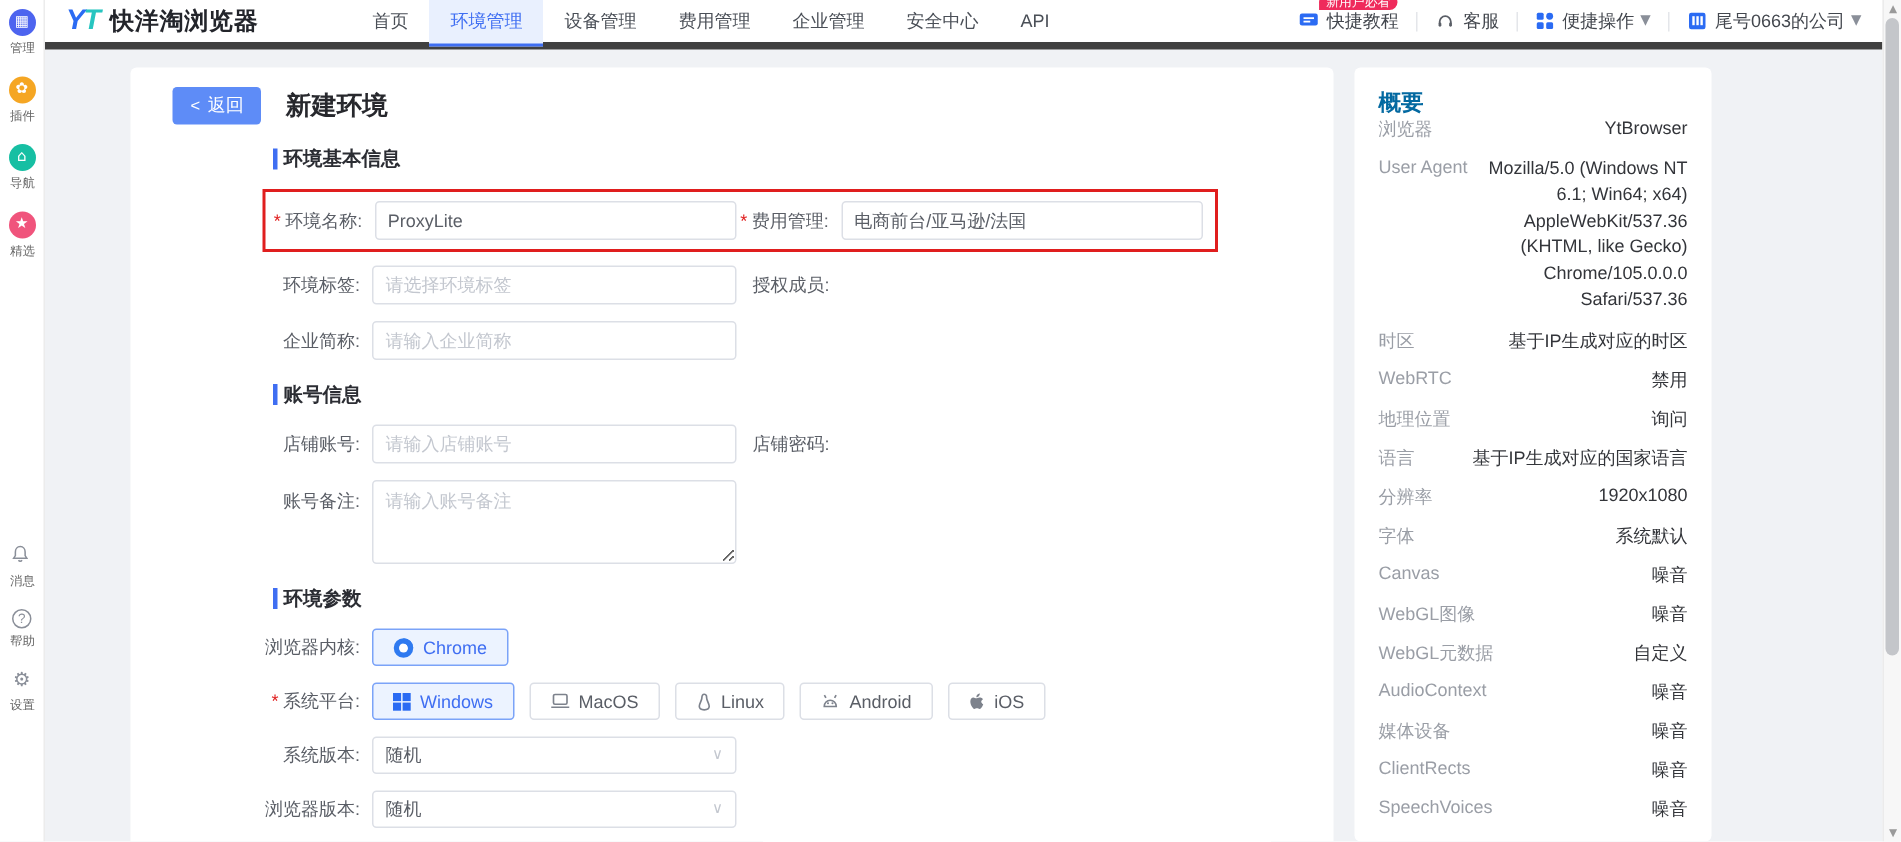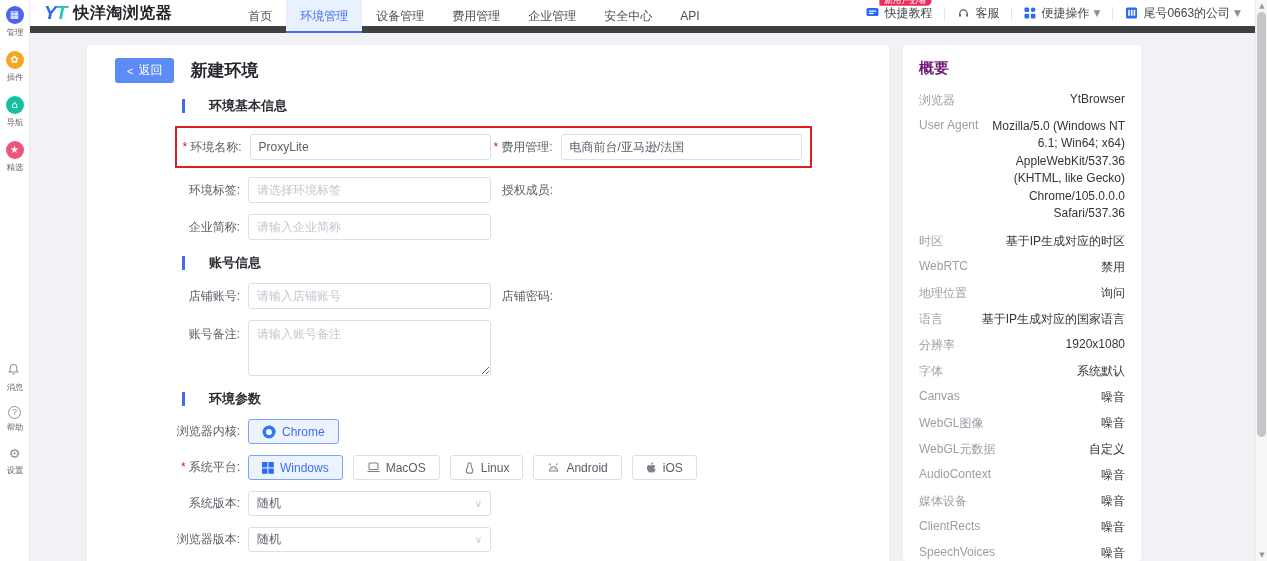--- a/index.html
+++ b/index.html
@@ -10,21 +10,21 @@
   .rail { position:absolute; left:0; top:0; width:30px; height:561px; background:#fff; border-right:1px solid #ececec; display:flex; flex-direction:column; align-items:center; padding-top:6px; z-index:6; }
   .rail-item { display:flex; flex-direction:column; align-items:center; margin-bottom:12px; cursor:pointer; }
   .rail-circle { width:18px; height:18px; border-radius:50%; color:#fff; font-size:10px; line-height:18px; text-align:center; font-family:"DejaVu Sans", sans-serif; }
   .rc-manage { background:#4d64ef; } .rc-plugin { background:#f5a623; } .rc-nav { background:#17bfa3; } .rc-pick { background:#f0547c; }
   .rail-label { font-size:9px; color:#666; margin-top:2px; transform:scale(.92); white-space:nowrap; }
   .rail-bottom { margin-top:auto; margin-bottom:72px; display:flex; flex-direction:column; align-items:center; }
   .rail-gicon { width:16px; height:16px; color:#8a8f99; font-size:13px; line-height:16px; text-align:center; font-family:"DejaVu Sans", sans-serif; }
   .q-circle { width:13px; height:13px; border:1px solid #8a8f99; border-radius:50%; font-size:9px; line-height:11px; text-align:center; color:#8a8f99; }
 
   
-  .topbar { position:absolute; left:30px; top:0; width:1225px; height:33px; background:#fff; border-bottom:7px solid #404040; display:flex; padding:0 14px; z-index:5; }
+  .topbar { position:absolute; left:30px; top:0; width:1225px; height:33px; background:#fff; border-bottom:5px solid #404040; display:flex; align-items:center; padding:0 14px; z-index:5; }
   .logo { display:flex; align-items:center; cursor:pointer; }
   .logo-mark { font-weight:bold; font-style:italic; font-size:19px; letter-spacing:-1px; }
   .logo-y { color:#2b6bf3; } .logo-t { color:#27c5c0; }
   .brand { font-size:16px; font-weight:bold; color:#23252b; margin-left:7px; letter-spacing:.5px; }
   .nav { display:flex; height:33px; margin-left:62px; }
   .nav-item { padding:0 14px; line-height:32px; color:#4a4f57; cursor:pointer; position:relative; white-space:nowrap; }
   .nav-item.active { background:#e9f0fe; color:#3f6ef2; }
   .nav-item.active::after { content:""; position:absolute; left:0; right:0; bottom:0; height:2px; background:#3f6ef2; }
   .top-right { margin-left:auto; display:flex; align-items:center; }
   .tr-item { display:flex; align-items:center; cursor:pointer; color:#43474e; position:relative; white-space:nowrap; }
@@ -38,21 +38,21 @@
   .vs-arrow { position:absolute; left:0; width:12px; height:12px; font-size:7px; color:#9a9a9a; text-align:center; line-height:12px; cursor:pointer; font-family:"DejaVu Sans", sans-serif; }
   .vs-up { top:0; } .vs-down { bottom:0; }
   .vs-thumb { position:absolute; left:1px; top:12px; width:9px; height:425px; background:#c4c6ca; border-radius:5px; cursor:pointer; }
 
   
   .form-card { position:absolute; left:87px; top:45px; width:802px; bottom:0; background:#fff; border-radius:4px 4px 0 0; padding:13px 0 0 0; overflow:hidden; }
   .form-head { display:flex; align-items:center; padding-left:28px; }
   .back-btn { background:#5e8cf7; color:#fff; border:none; border-radius:3px; font-size:12px; padding:4px 12px; cursor:pointer; display:inline-flex; align-items:center; font-family:inherit; }
   .back-btn .chev { margin-right:5px; font-size:11px; }
   .page-title { font-size:17px; font-weight:bold; color:#27282d; margin-left:16px; }
-  .section-title { font-size:13px; font-weight:bold; color:#2b2d33; border-left:3px solid #3f6ef2; padding-left:24px; margin:16px 4px 13px 95px; line-height:14px; }
+  .section-title { font-size:13px; font-weight:bold; color:#2b2d33; border-left:3px solid #3f6ef2; padding-left:4px; margin:16px 4px 13px 95px; line-height:14px; }
   .frow { display:flex; align-items:center; margin:0 0 11px 75px; }
   .flabel { width:78px; text-align:right; color:#5a5e66; margin-right:8px; white-space:nowrap; }
   .flabel2 { width:62px; text-align:right; color:#5a5e66; margin-right:8px; margin-left:0; white-space:nowrap; }
   .req::before { content:"*"; color:#e02020; margin-right:3px; }
   .inp { width:243px; height:26px; border:1px solid #dcdfe6; border-radius:3px; padding:0 8px; font-size:12px; color:#5a5e66; font-family:inherit; background:#fff; }
   .inp::placeholder, textarea::placeholder { color:#c3c7cf; }
   .red-box { border:2px solid #e01e1e; margin:0 0 9px 88px; padding:6px 8px 6px 3px; display:flex; align-items:center; width:637px; }
   .red-box .flabel { width:62px; }
   .pw-wrap { position:relative; display:inline-flex; align-items:center; }
   .pw-eye { position:absolute; right:7px; color:#b7bcc4; cursor:pointer; display:inline-flex; }
@@ -61,21 +61,21 @@
   .plat-btn .p-ic, .core-btn .c-ic { margin-right:6px; display:inline-flex; color:#7d828c; }
   .plat-btn.sel, .core-btn.sel { background:#ecf3ff; border-color:#7ba3f8; color:#3f6ef2; }
   .plat-btn.sel .p-ic { color:#2b6bf3; }
   .select { width:243px; height:25px; border:1px solid #dcdfe6; border-radius:3px; display:flex; align-items:center; padding:0 8px; color:#5a5e66; cursor:pointer; background:#fff; }
   .select .sel-caret { margin-left:auto; color:#c3c7cf; font-size:10px; font-family:"DejaVu Sans", sans-serif; }
   .ua-row { align-items:flex-start; }
   .ua-row .flabel { margin-top:5px; }
 
   
   .summary-card { position:absolute; left:903px; top:45px; width:238px; bottom:0; background:#fff; border-radius:4px; padding:14px 16px; overflow:hidden; }
-  .sum-title { font-size:15px; font-weight:bold; color:#701a75; margin-bottom:14px; }
+  .sum-title { font-size:15px; font-weight:bold; color:#0369a1; margin-bottom:0; }
   .sum-row { display:flex; margin-bottom:9px; }
   .sum-label { color:#9a9ea6; white-space:nowrap; }
   .sum-value { flex:1; text-align:right; color:#33353a; }
   .sum-row.ml .sum-value { line-height:1.45; }
   .sum-row.ml { margin-bottom:11px; }
 
   svg { display:block; }
 </style>
 </head>
 <body>

